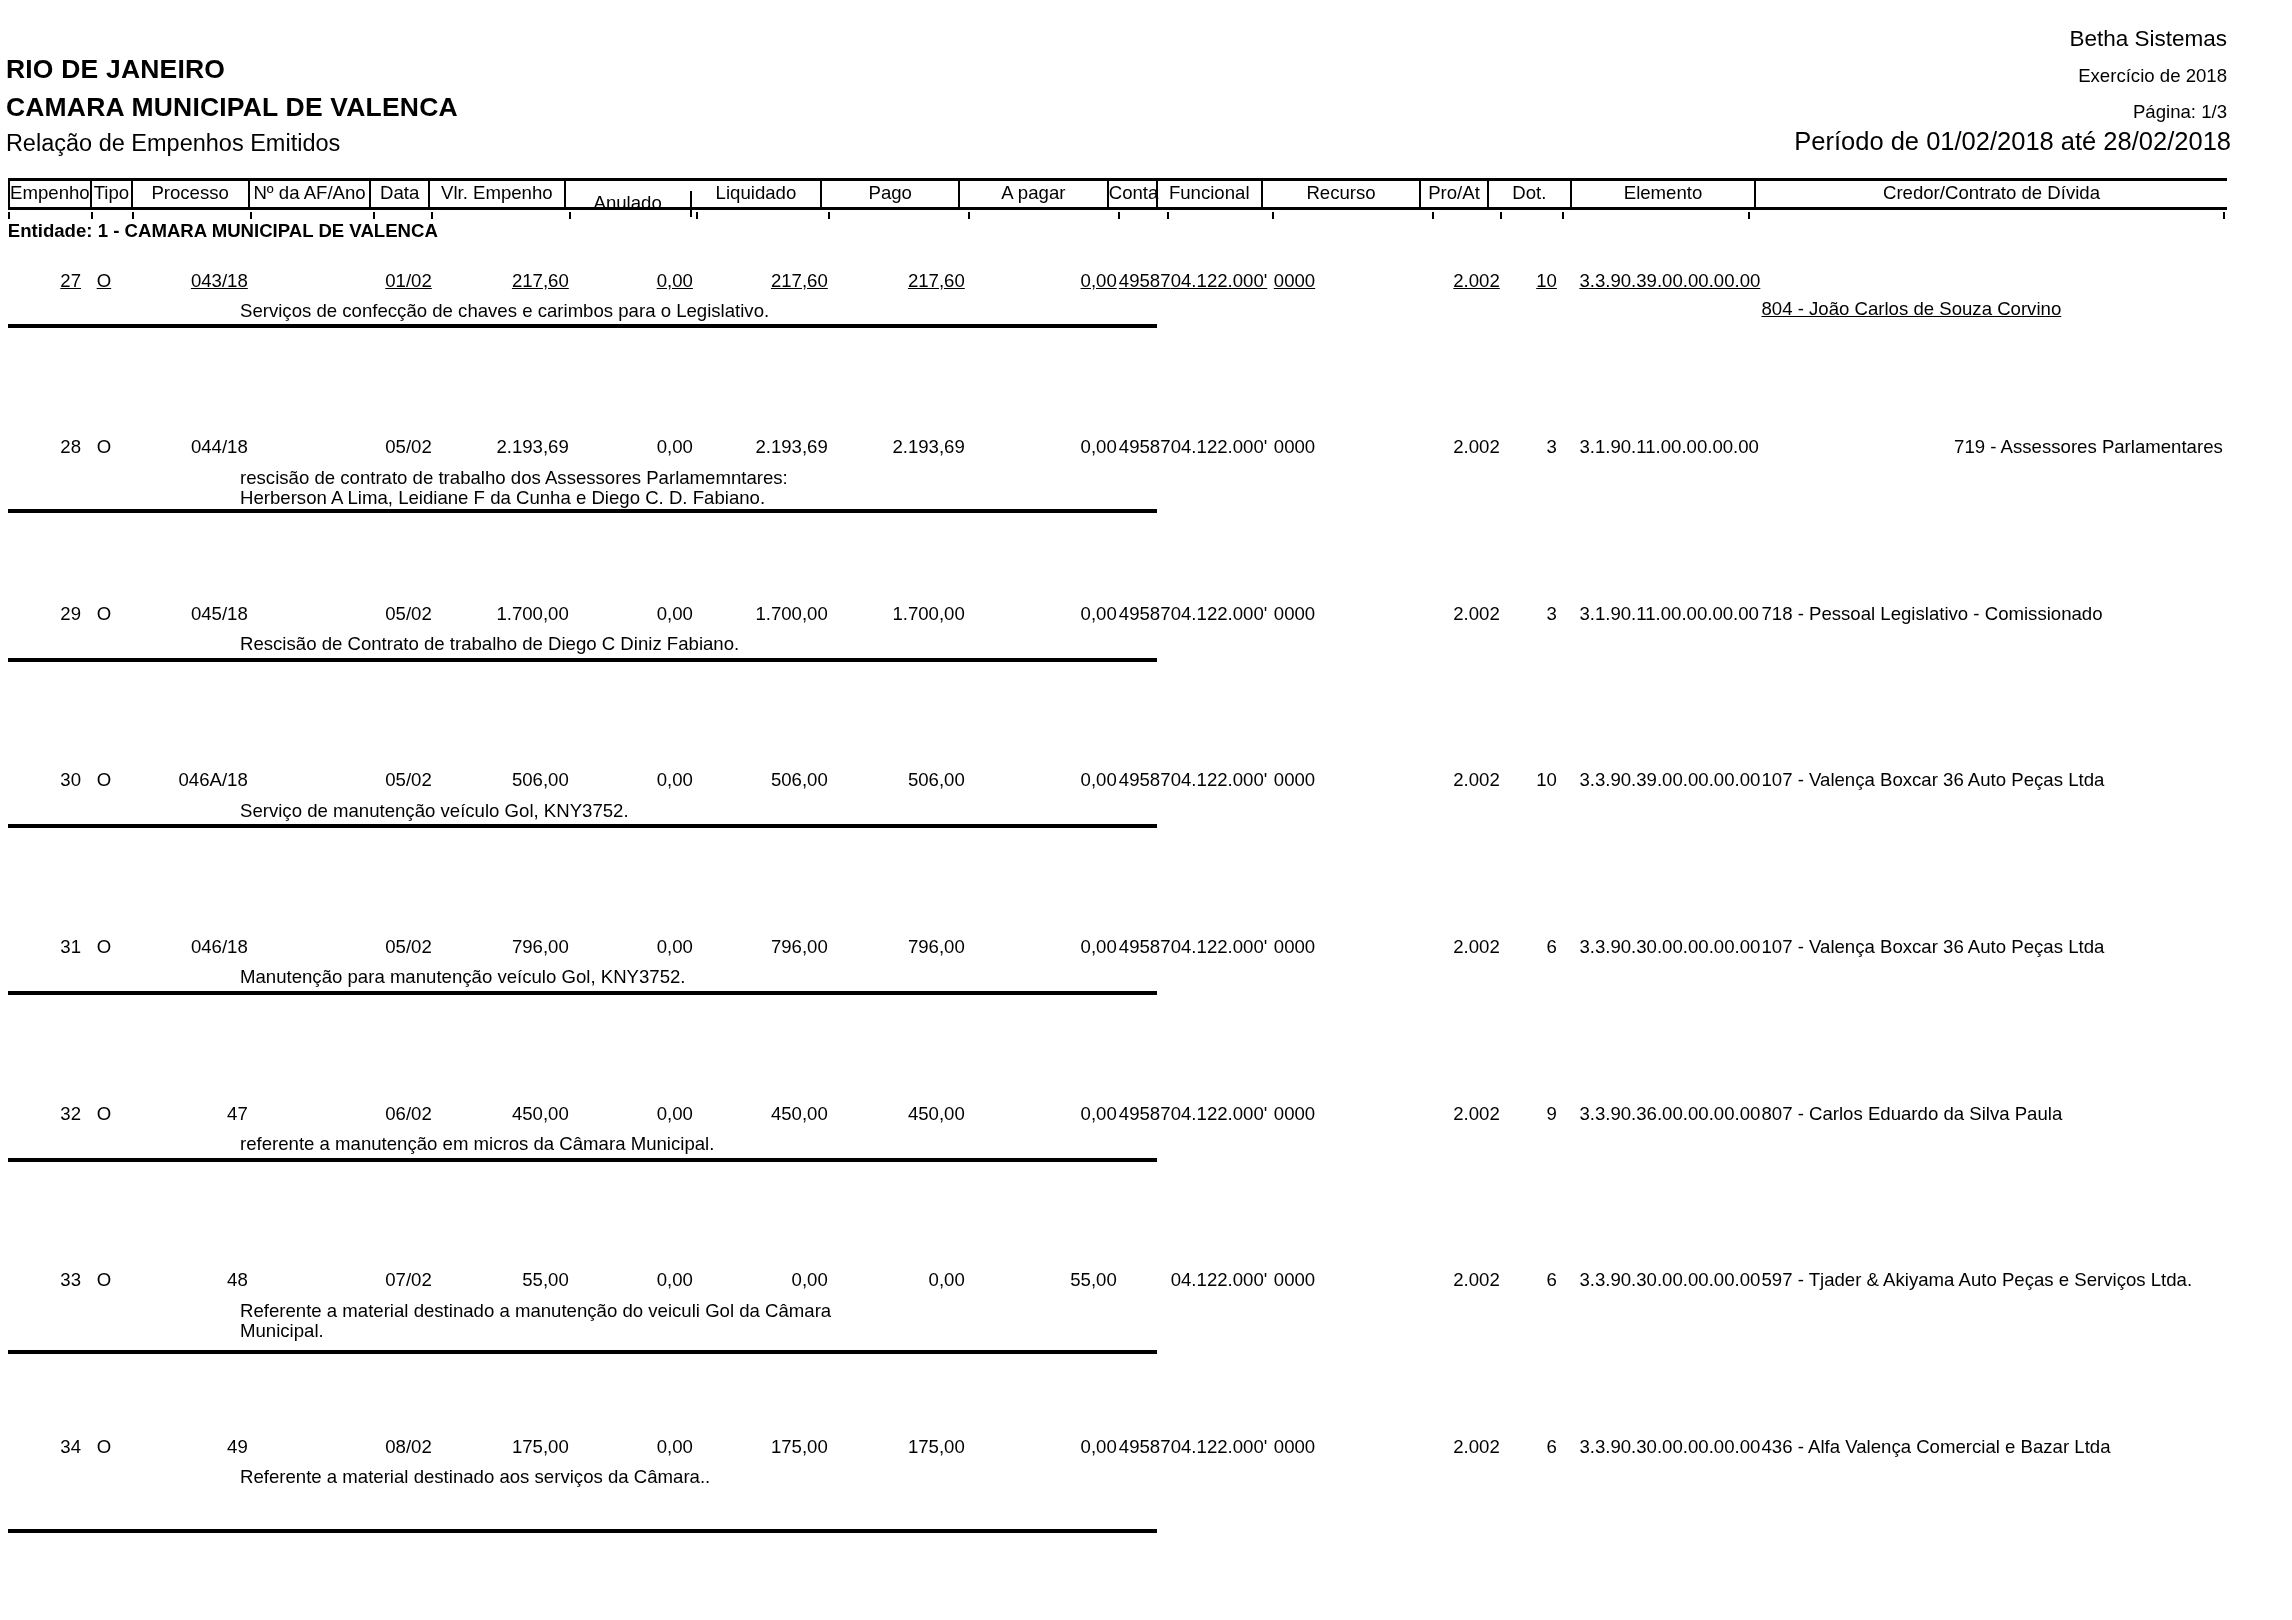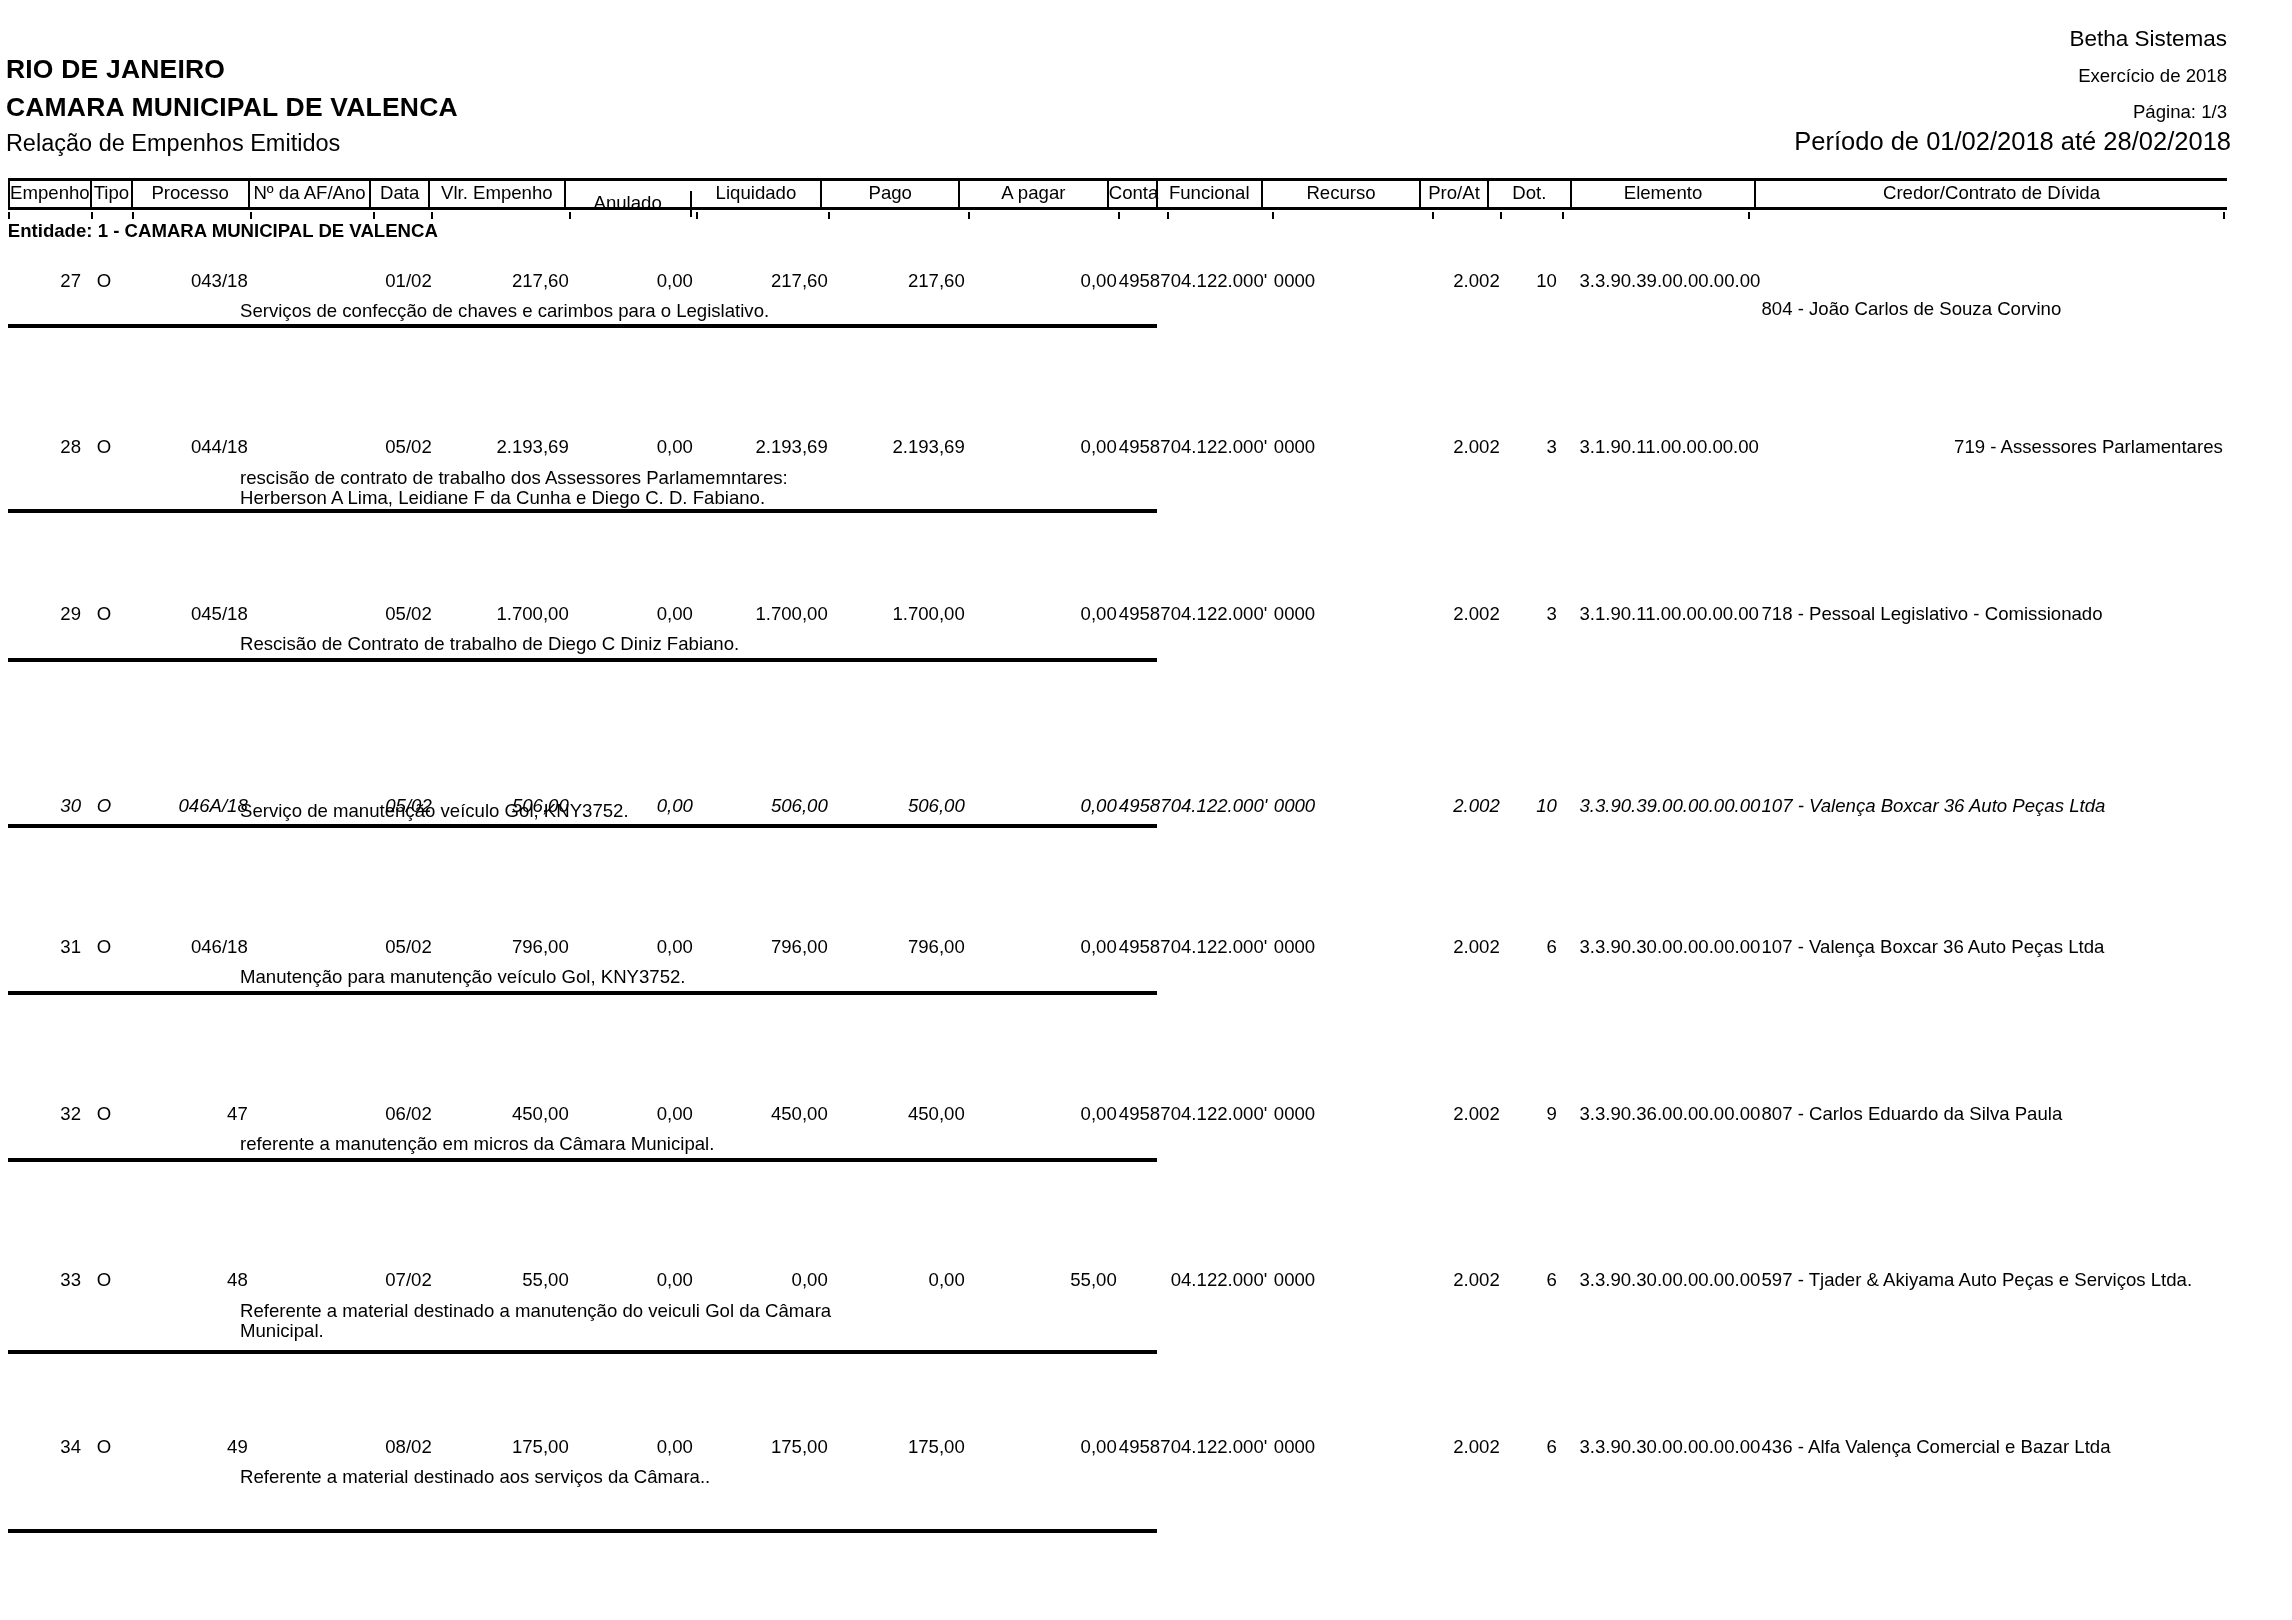--- a/index.html
+++ b/index.html
@@ -93,21 +93,21 @@
       <div class="tick" style="left: 1424px;"></div>
       <div class="tick" style="left: 1492px;"></div>
       <div class="tick" style="left: 1554px;"></div>
       <div class="tick" style="left: 1740px;"></div>
       <div class="tick" style="left: 2215px;"></div>
     </div>
 
   <div class="abs entity">Entidade: 1 - CAMARA MUNICIPAL DE VALENCA</div>
 
   <div id="rows">
-      <div class="abs vals" style="top: 270px;">
+      <div class="abs vals" style="top: 270px; text-decoration: underline;">
         <div class="td" style="width: 83px; text-align: right; padding-right: 9.8px;">27</div>
         <div class="td" style="width: 41px; text-align: left; padding-left: 5.9px;">O</div>
         <div class="td" style="width: 118px; text-align: right; padding-right: 2px;">043/18</div>
         <div class="td" style="width: 123px; text-align: right; padding-right: 0px;"></div>
         <div class="td" style="width: 59px; text-align: right; padding-right: 0px;">01/02</div>
         <div class="td" style="width: 137px; text-align: right; padding-right: 0px;">217,60</div>
         <div class="td" style="width: 127px; text-align: right; padding-right: 2.9px;">0,00</div>
         <div class="td" style="width: 132px; text-align: right; padding-right: 0px;">217,60</div>
         <div class="td" style="width: 139px; text-align: right; padding-right: 2px;">217,60</div>
         <div class="td" style="width: 150px; text-align: right; padding-right: 0px;">0,00</div>
@@ -156,21 +156,21 @@
         <div class="td" style="width: 49px; text-align: left; padding-left: 2px;">49587</div>
         <div class="td" style="width: 106px; text-align: left; padding-left: 4.9px;">04.122.000'</div>
         <div class="td" style="width: 160px; text-align: left; padding-left: 2px;">0000</div>
         <div class="td" style="width: 68px; text-align: right; padding-right: 0px;">2.002</div>
         <div class="td" style="width: 62px; text-align: right; padding-right: 4.9px;">3</div>
         <div class="td" style="width: 186px; text-align: left; padding-left: 17.6px;">3.1.90.11.00.00.00.00</div>
         <div class="td" style="width: 475px; text-align: left; padding-left: 13.7px;">718 - Pessoal Legislativo - Comissionado</div>
       </div>
       <div class="abs desc" style="top: 634px;">Rescisão de Contrato de trabalho de Diego C Diniz Fabiano.</div>
       <div class="abs sep" style="top: 658px;"></div>
-      <div class="abs vals" style="top: 795px; font-style: italic;">
+      <div class="abs vals" style="top: 769px;">
         <div class="td" style="width: 83px; text-align: right; padding-right: 9.8px;">30</div>
         <div class="td" style="width: 41px; text-align: left; padding-left: 5.9px;">O</div>
         <div class="td" style="width: 118px; text-align: right; padding-right: 2px;">046A/18</div>
         <div class="td" style="width: 123px; text-align: right; padding-right: 0px;"></div>
         <div class="td" style="width: 59px; text-align: right; padding-right: 0px;">05/02</div>
         <div class="td" style="width: 137px; text-align: right; padding-right: 0px;">506,00</div>
         <div class="td" style="width: 127px; text-align: right; padding-right: 2.9px;">0,00</div>
         <div class="td" style="width: 132px; text-align: right; padding-right: 0px;">506,00</div>
         <div class="td" style="width: 139px; text-align: right; padding-right: 2px;">506,00</div>
         <div class="td" style="width: 150px; text-align: right; padding-right: 0px;">0,00</div>

